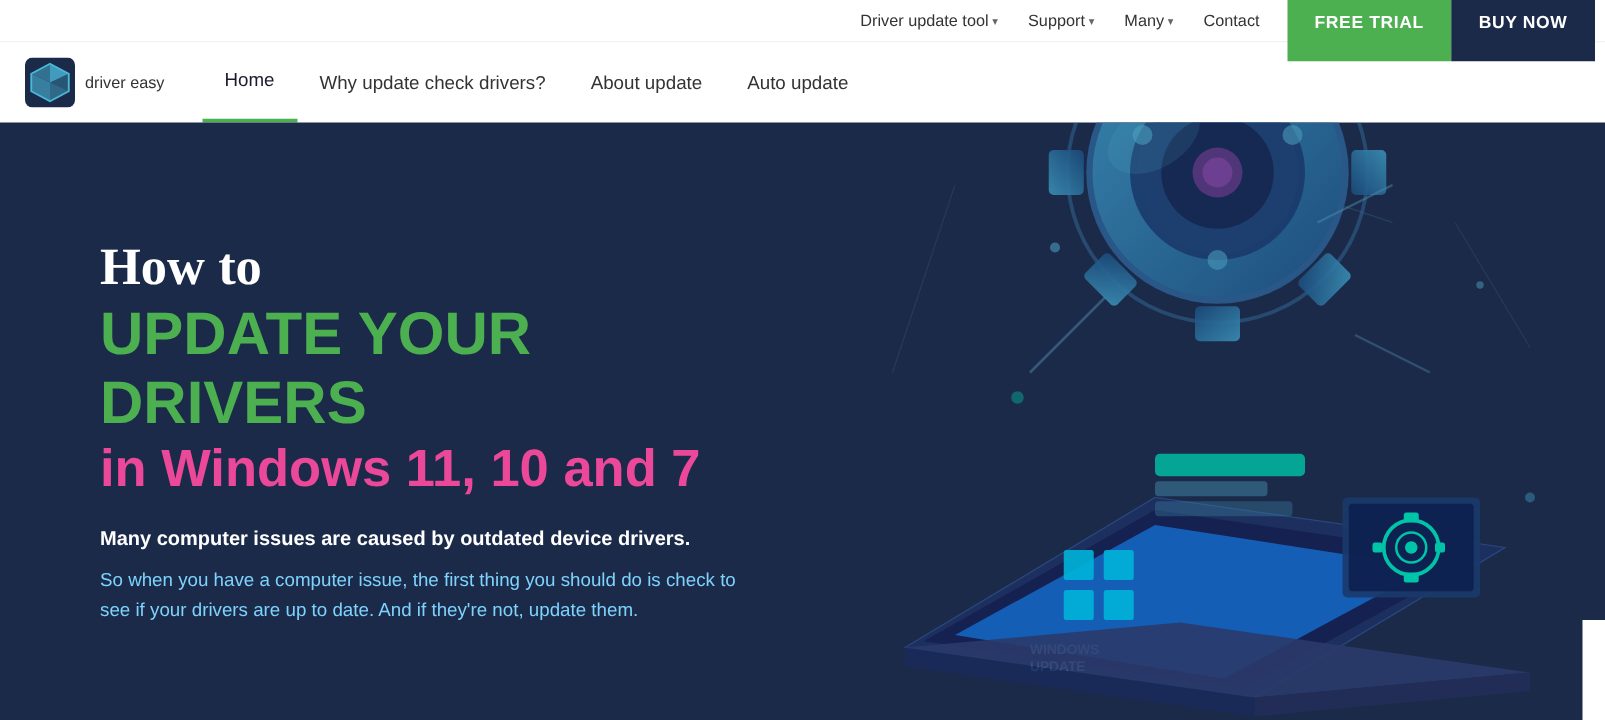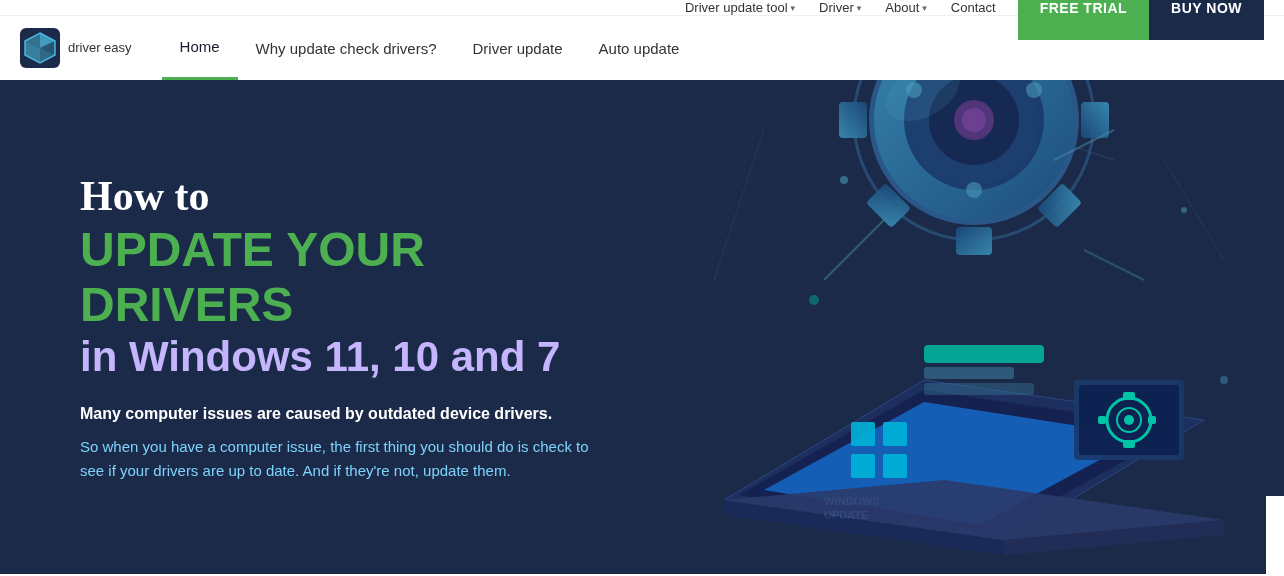--- a/index.html
+++ b/index.html
@@ -114,21 +114,21 @@
       font-family: Liberation Serif, serif;
     }
     .hero-title-green {
       color: #4caf50;
       font-size: 48px;
       font-weight: bold;
       line-height: 1.15;
       text-align: center;
     }
     .hero-title-white {
-      color: #c4b5fd;
+      color: #ec4899;
       font-size: 42px;
       font-weight: bold;
       line-height: 1.2;
       margin-bottom: 30px;
     }
     .hero-bold-text {
       color: #fff;
       font-size: 16px;
       font-weight: bold;
       margin-bottom: 12px;
@@ -160,22 +160,22 @@
     }
 
     
     .combined-header {
       position: relative;
     }
     .top-row {
       display: flex;
       align-items: center;
       background: #fff;
-      height: 16px;
-      padding: 0 20px;
+      height: 34px;
+      padding: 0 8px;
       justify-content: flex-end;
       border-bottom: 1px solid #f0f0f0;
     }
     .bottom-row {
       display: flex;
       align-items: center;
       background: #fff;
       height: 64px;
       padding: 0 20px;
     }
@@ -185,25 +185,25 @@
 
 <div class="combined-header">
 
   <div class="top-row">
     <nav class="top-bar-nav">
       <a class="top-bar-link">
         <span>Driver update tool</span>
         <span class="chevron-down">▾</span>
       </a>
       <a class="top-bar-link">
-        <span>Driver</span>
+        <span>Support</span>
         <span class="chevron-down">▾</span>
       </a>
       <a class="top-bar-link">
-        <span>About</span>
+        <span>Many</span>
         <span class="chevron-down">▾</span>
       </a>
       <a class="top-bar-link">
         <span>Contact</span>
       </a>
     </nav>
     <button class="btn-free-trial">FREE TRIAL</button>
     <button class="btn-buy-now">BUY NOW</button>
   </div>
 
@@ -225,21 +225,21 @@
     </a>
 
     <nav class="main-nav-links">
       <a class="nav-link active">
         <span>Home</span>
       </a>
       <a class="nav-link">
         <span>Why update check drivers?</span>
       </a>
       <a class="nav-link">
-        <span>Driver update</span>
+        <span>About update</span>
       </a>
       <a class="nav-link">
         <span>Auto update</span>
       </a>
     </nav>
   </div>
 
 </div>
 
 <section class="hero">

